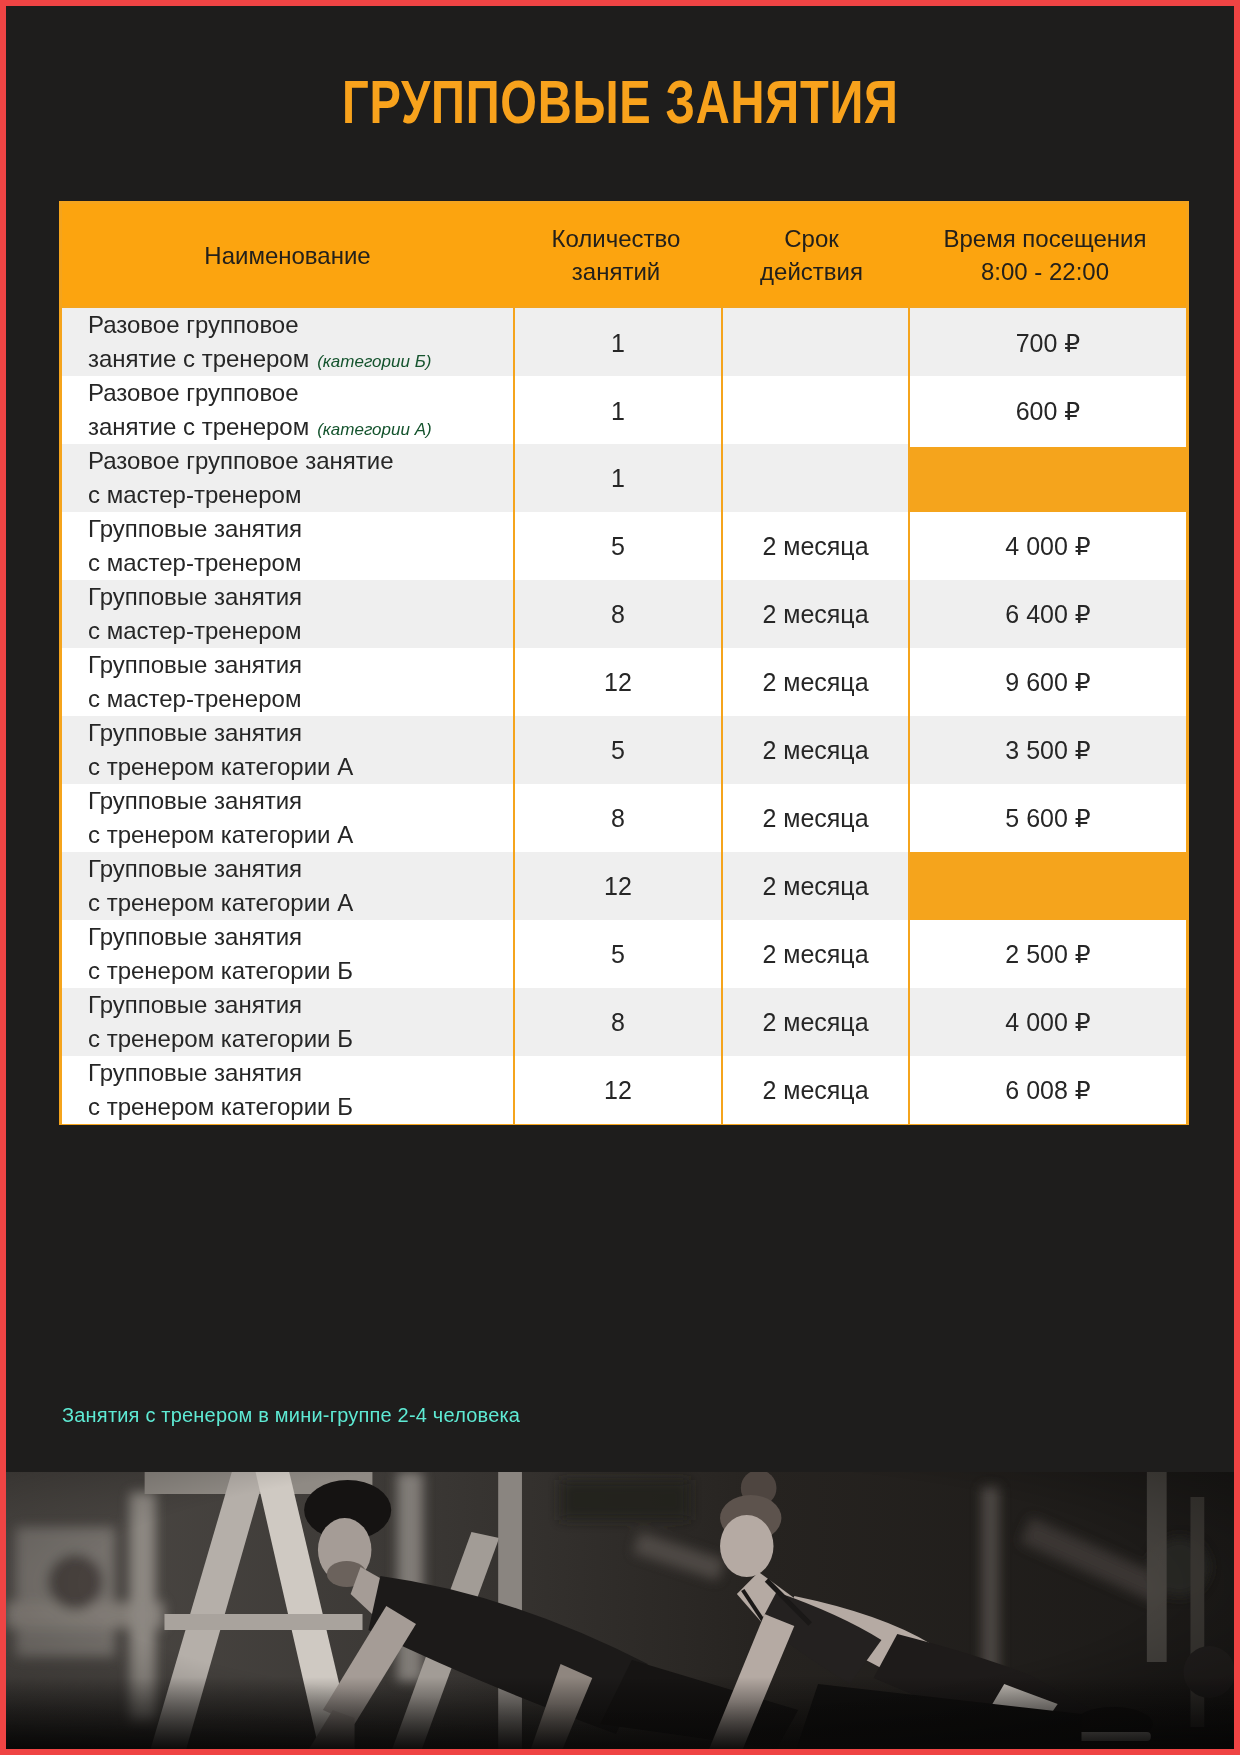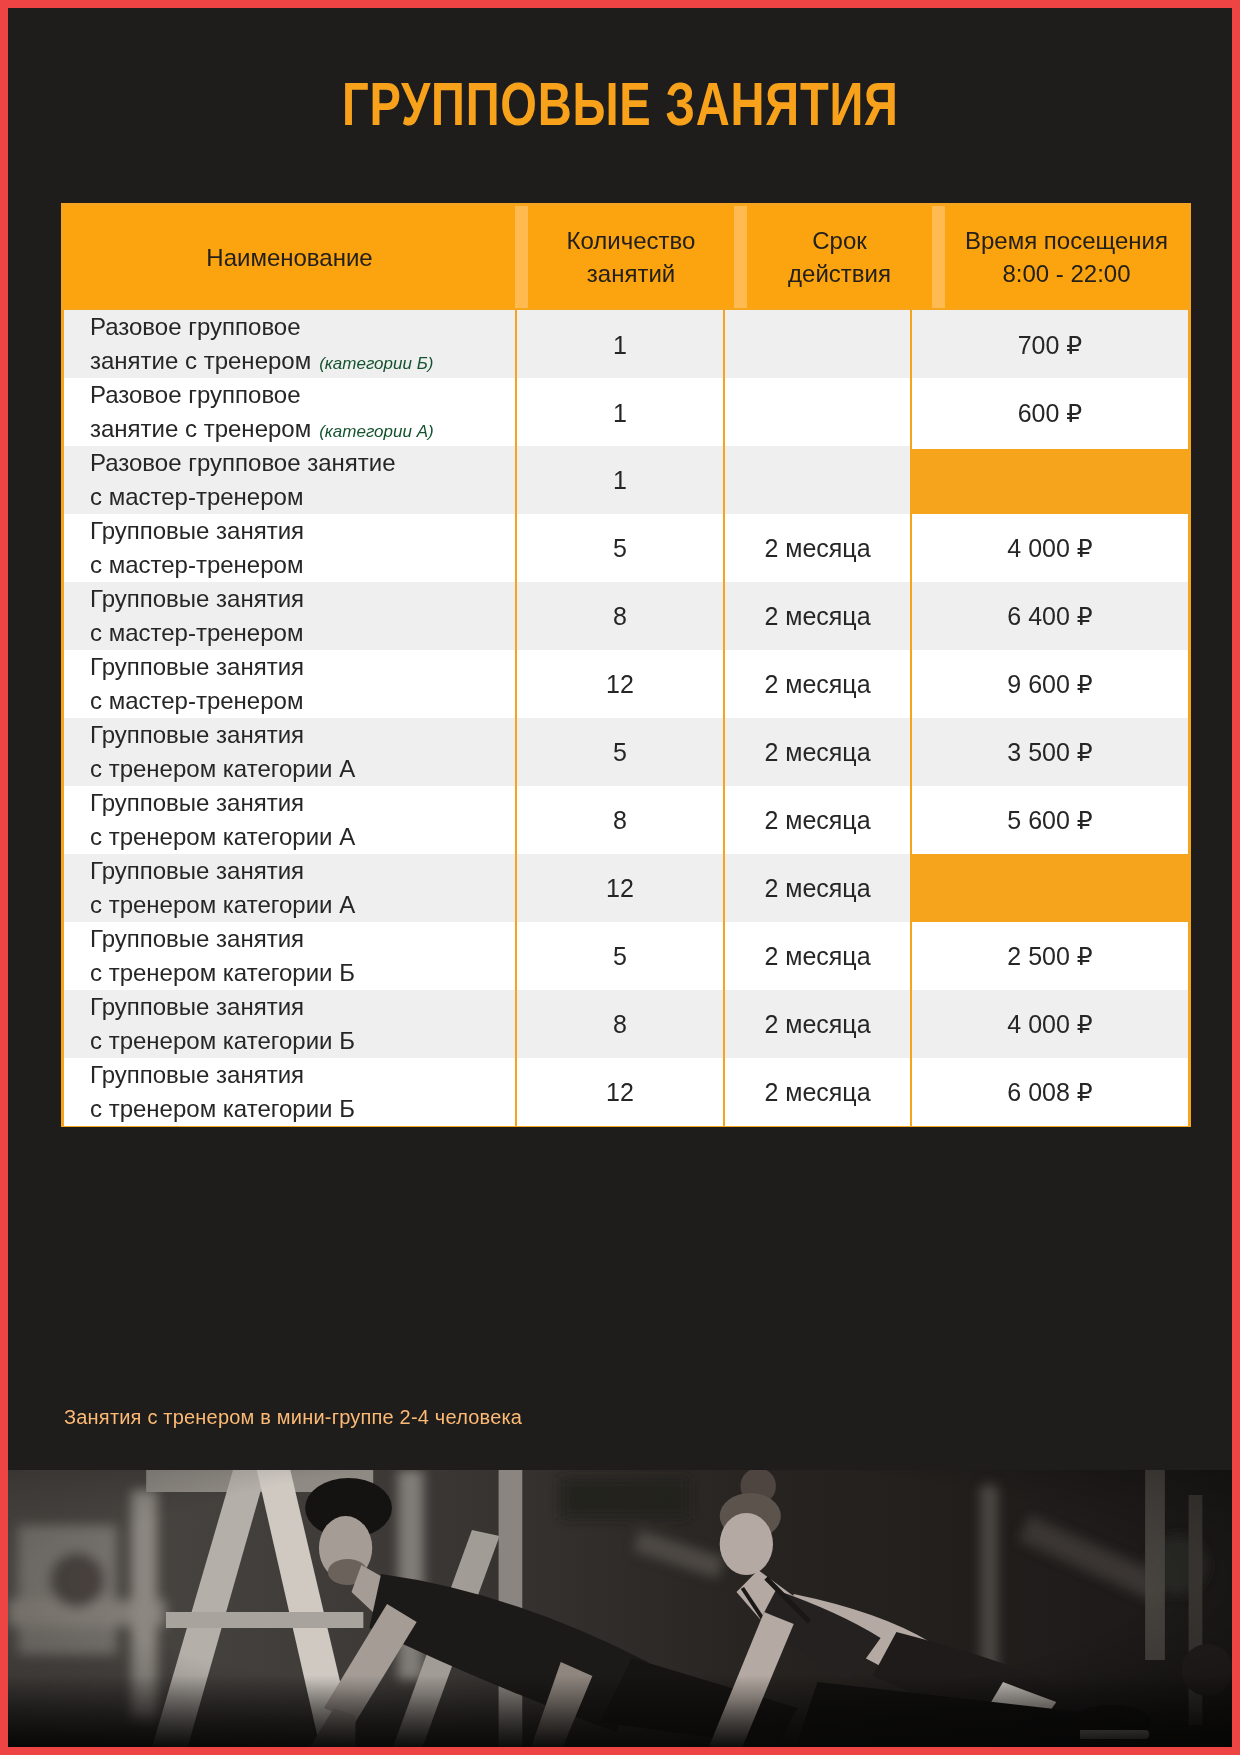--- a/index.html
+++ b/index.html
@@ -1,35 +1,35 @@
 <!DOCTYPE html>
 <html lang="ru"><head>
 <meta charset="utf-8">
 <style>
   html,body { margin:0; padding:0; background:#000; }
   .page {
     position:relative; width:1240px; height:1755px;
     background:#1E1D1C; overflow:hidden;
-    border:8px solid #ef4444; box-sizing:border-box;
+    border:6px solid #ef4444; box-sizing:border-box;
     font-family:"Liberation Sans","DejaVu Sans",sans-serif;
   }
   
   .title-wrap { position:absolute; top:60px; left:0; width:100%; text-align:center; }
   .title {
     display:inline-block; font-size:62px; font-weight:800; letter-spacing:1px;
     color:#F8A21C; transform:scaleX(0.76); transform-origin:50% 50%;
     white-space:nowrap; line-height:72px;
   }
   
   .price-table {
     position:absolute; left:53px; top:195px; width:1130px;
     background:#F5A41C; padding:3px; box-sizing:border-box;
   }
   .thead {
-    display:grid; grid-template-columns:451px 206px 185px 1fr; gap:13px;
+    display:grid; grid-template-columns:451px 206px 185px 1fr; gap:0;
     background:#FFBA52; margin-bottom:2px;
   }
   .th {
     background:#FCA40F; height:102px;
     display:flex; flex-direction:column; align-items:center; justify-content:center;
     font-size:24px; line-height:33px; color:#23201B; font-weight:500; text-align:center;
   }
   .tbody { display:flex; flex-direction:column; gap:2px; }
   .tr { display:grid; grid-template-columns:451px 206px 185px 1fr; gap:2px; height:66px; }
   .tr:nth-child(odd)  .td { background:#EFEFEF; }
@@ -39,21 +39,21 @@
     display:flex; flex-direction:column; justify-content:center;
     padding-left:26px; font-size:24px; line-height:34px; font-weight:500;
   }
   .td-center { display:flex; align-items:center; justify-content:center; font-size:25px; font-weight:500; }
   .note { font-size:17px; font-style:italic; color:#14532d; font-weight:400; margin-left:8px; }
   .note:empty { display:none; }
   .hline:empty { display:none; }
   
   .footnote {
     position:absolute; left:56px; top:1398px;
-    font-size:20px; color:#fdba74; letter-spacing:0.2px;
+    font-size:20px; color:#5eead4; letter-spacing:0.2px;
   }
   
   .photo { position:absolute; left:0; right:0; bottom:0; height:277px; }
   .photo svg { display:block; width:100%; height:100%; }
 </style>
 </head>
 <body>
 
 <div class="page">
 

